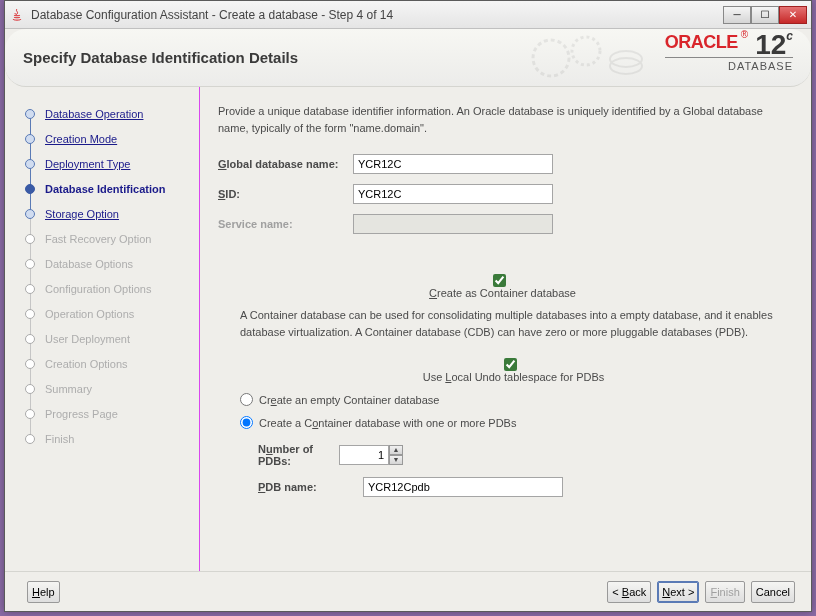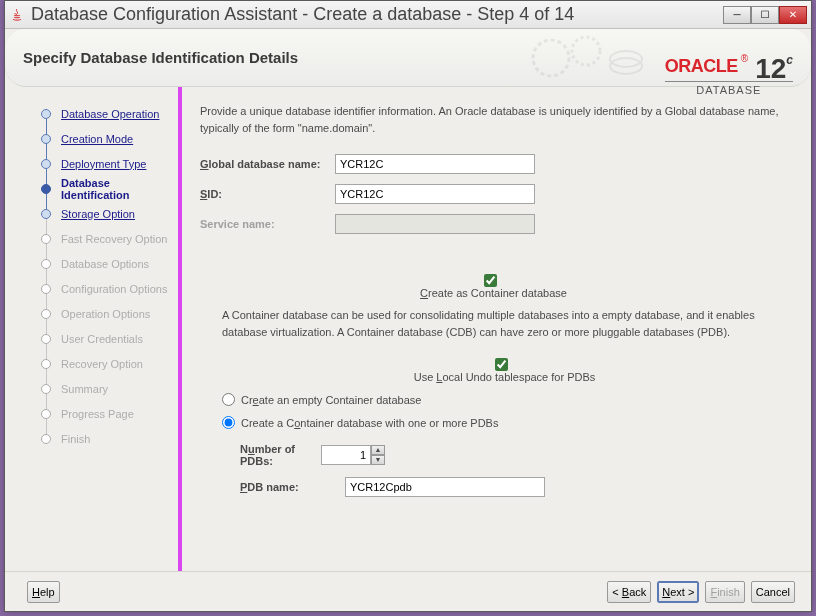--- a/index.html
+++ b/index.html
@@ -1,33 +1,33 @@
 <!DOCTYPE html>
 <html><head>
 <meta charset="utf-8">
 <style>
 * { box-sizing: border-box; margin: 0; padding: 0; }
 body { font-family: Tahoma, Arial, sans-serif; font-size: 11px; background: #8a6aa5; width: 816px; height: 616px; overflow: hidden; position: relative; }
 .window { position: absolute; left: 4px; top: 0; width: 808px; height: 612px; background: #efeeea; border: 1px solid #5a5a5a; box-shadow: 0 0 8px rgba(0,0,0,0.3); }
 .titlebar { height: 28px; background: linear-gradient(#f5f5f5,#e5e5e5); border-bottom: 1px solid #c0c0c0; display: flex; align-items: center; padding: 0 4px; }
 .titlebar-icon { width: 16px; height: 16px; margin-right: 6px; display: flex; align-items: center; justify-content: center; }
-.titlebar-text { flex: 1; color: #444; font-size: 18px; }
+.titlebar-text { flex: 1; color: #444; font-size: 12px; }
 .winbtns { display: flex; gap: 0; }
 .winbtn { width: 28px; height: 18px; border: 1px solid #888; background: linear-gradient(#f5f5f5,#d5d5d5); display: flex; align-items: center; justify-content: center; font-size: 10px; cursor: pointer; }
 .winbtn.close { background: linear-gradient(#e57373,#c62828); color: #fff; border-color: #a02020; }
 .header { height: 58px; background: linear-gradient(#f7f7f3,#ececea); border-bottom: 1px solid #d5d5d0; display: flex; align-items: center; padding: 0 18px; position: relative; border-radius: 21px; }
 .header-title { font-size: 15px; font-weight: bold; color: #3a3a3a; }
-.oracle-logo { position: absolute; right: 18px; top: 24px; text-align: center; }
+.oracle-logo { position: absolute; right: 18px; top: 0; text-align: right; }
 .oracle-brand { color: #d9252b; font-weight: bold; font-size: 18px; letter-spacing: -0.5px; }
 .oracle-12c { color: #3a3a3a; font-size: 28px; font-weight: bold; display: inline-block; vertical-align: middle; margin-left: 4px; }
 .oracle-12c sup { font-size: 12px; font-style: italic; vertical-align: top; }
 .oracle-sub { color: #555; font-size: 11px; letter-spacing: 1px; border-top: 1px solid #888; padding-top: 2px; margin-top: -4px; }
 .gear-bg { position: absolute; right: 160px; top: 2px; opacity: 0.15; pointer-events: none; }
 .content { display: flex; height: 484px; }
-.sidebar { width: 177px; background: #efeeea; padding: 14px 0 0 16px; border-right: 4px solid #d946ef; }
+.sidebar { width: 195px; background: #efeeea; padding: 14px 0 0 0; border-right: 1px solid #d946ef; }
 .step { display: flex; align-items: center; height: 25px; padding-left: 20px; position: relative; }
 .step-dot { width: 10px; height: 10px; border-radius: 50%; border: 1.5px solid #aaa; background: #fff; margin-right: 10px; flex-shrink: 0; position: relative; z-index: 2; }
 .step.done .step-dot { border-color: #5a7ab5; background: #d0dcf0; }
 .step.active .step-dot { border-color: #3a5aa5; background: #3a5aa5; }
 .step.nextlink .step-dot { border-color: #5a7ab5; background: #d0dcf0; }
 .step-label { color: #adadad; font-size: 11px; }
 .step.active .step-label { font-weight: bold; color: #1a1a8a; }
 .step.done .step-label, .step.nextlink .step-label { color: #1a1a8a; text-decoration: underline; cursor: pointer; }
 .step-line { position: absolute; left: 25px; top: 12px; width: 1px; height: 25px; background: #c5c5c5; z-index: 1; }
 .step.done .step-line, .step.active .step-line, .step.nextlink-prev .step-line { background: #5a7ab5; }
@@ -137,26 +137,26 @@
           <span class="step-label">Configuration Options</span>
         </div>
       <div class="step">
           <div class="step-dot"></div>
           <div class="step-line"></div>
           <span class="step-label">Operation Options</span>
         </div>
       <div class="step">
           <div class="step-dot"></div>
           <div class="step-line"></div>
-          <span class="step-label">User Credentials</span>
-        </div>
-      <div class="step">
-          <div class="step-dot"></div>
-          <div class="step-line"></div>
-          <span class="step-label">Recovery Option</span>
+          <span class="step-label">User Deployment</span>
+        </div>
+      <div class="step">
+          <div class="step-dot"></div>
+          <div class="step-line"></div>
+          <span class="step-label">Creation Options</span>
         </div>
       <div class="step">
           <div class="step-dot"></div>
           <div class="step-line"></div>
           <span class="step-label">Summary</span>
         </div>
       <div class="step">
           <div class="step-dot"></div>
           <div class="step-line"></div>
           <span class="step-label">Progress Page</span>

